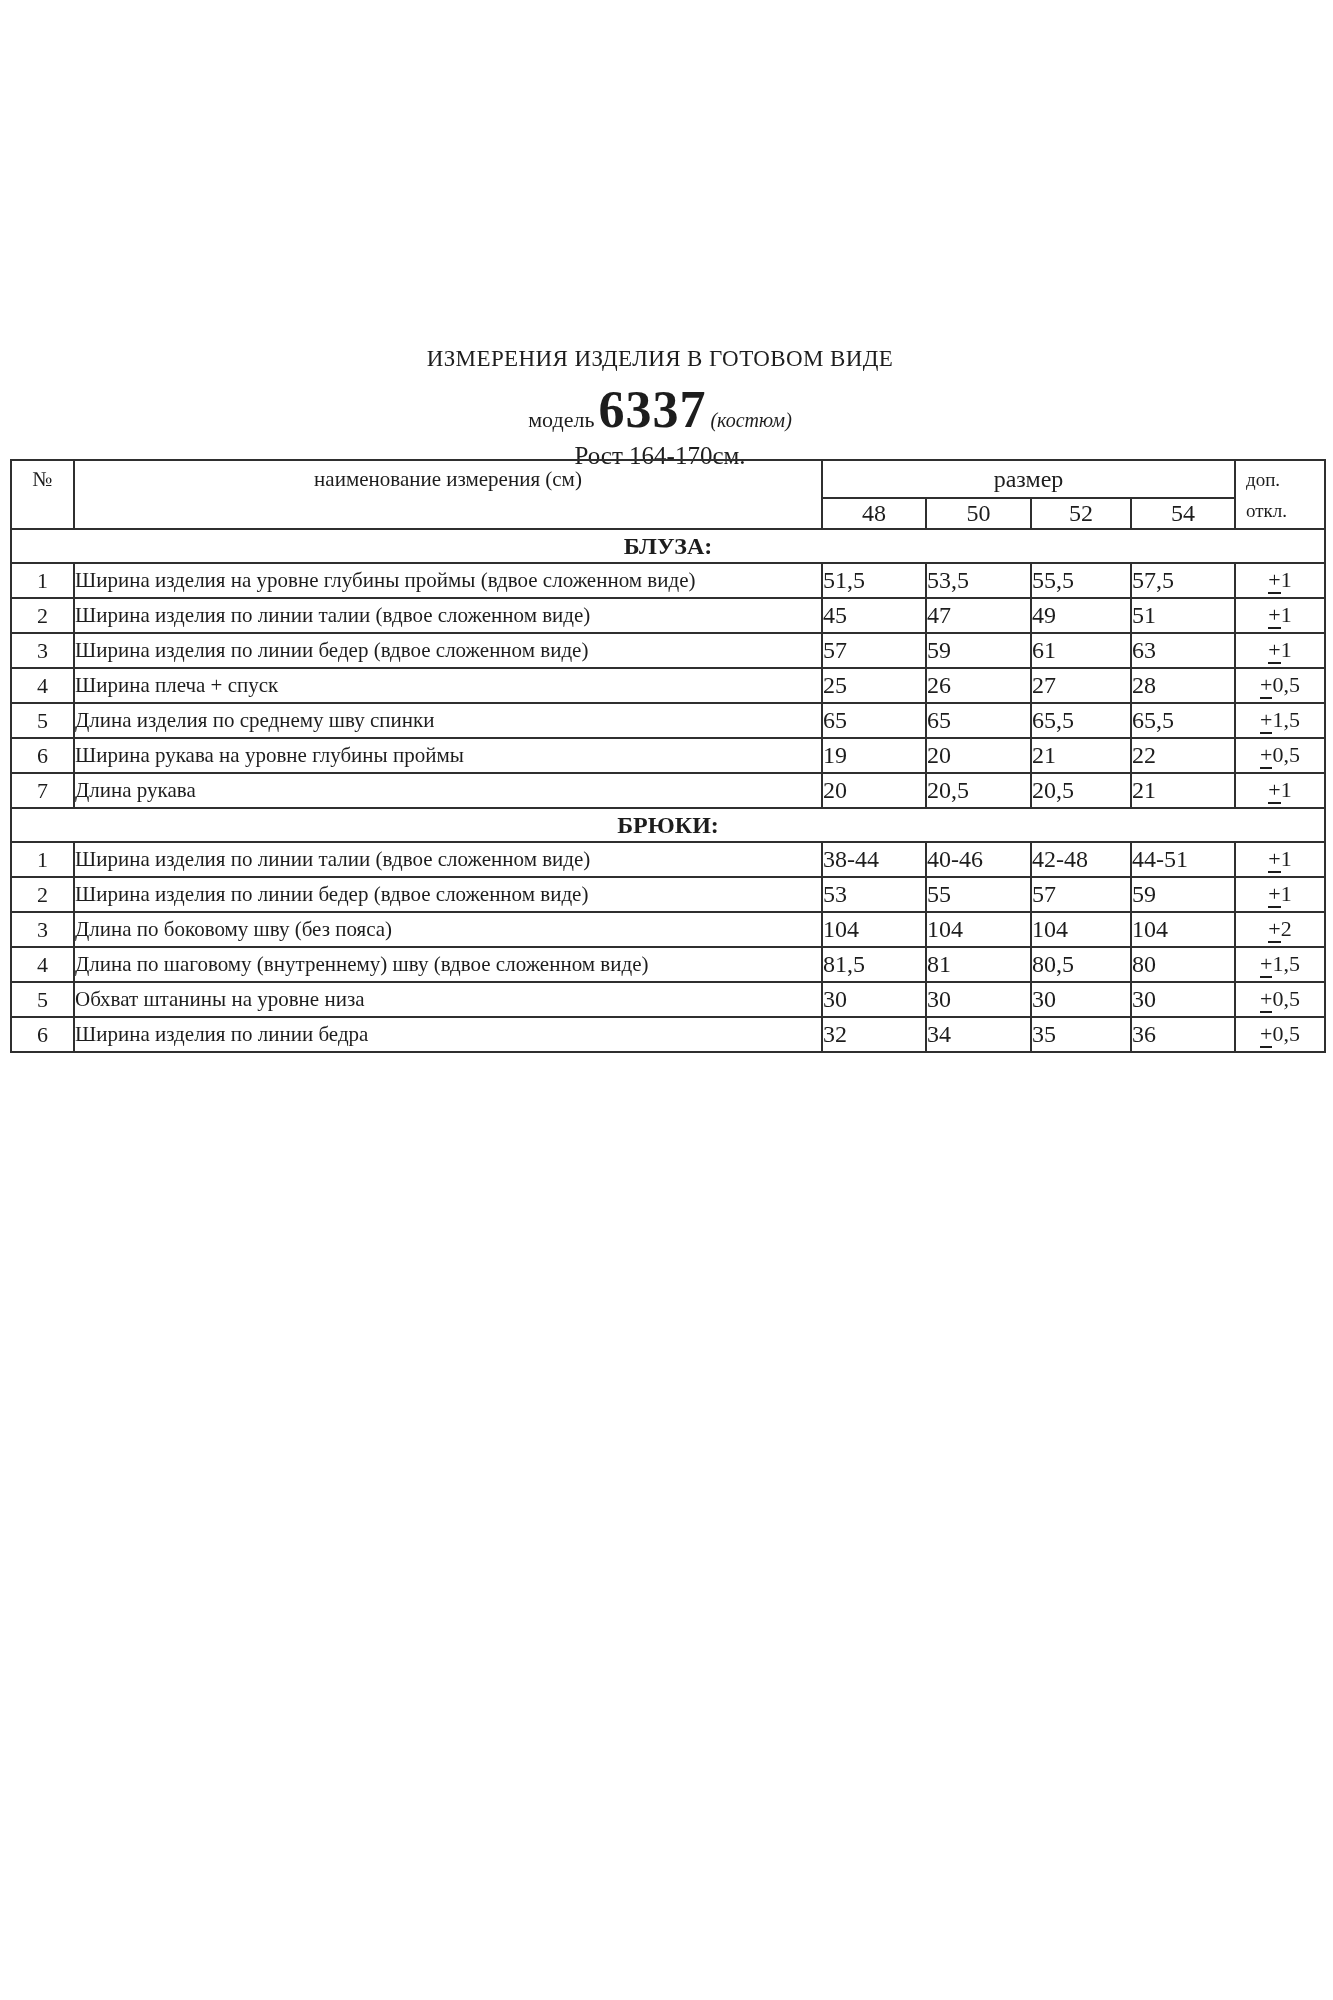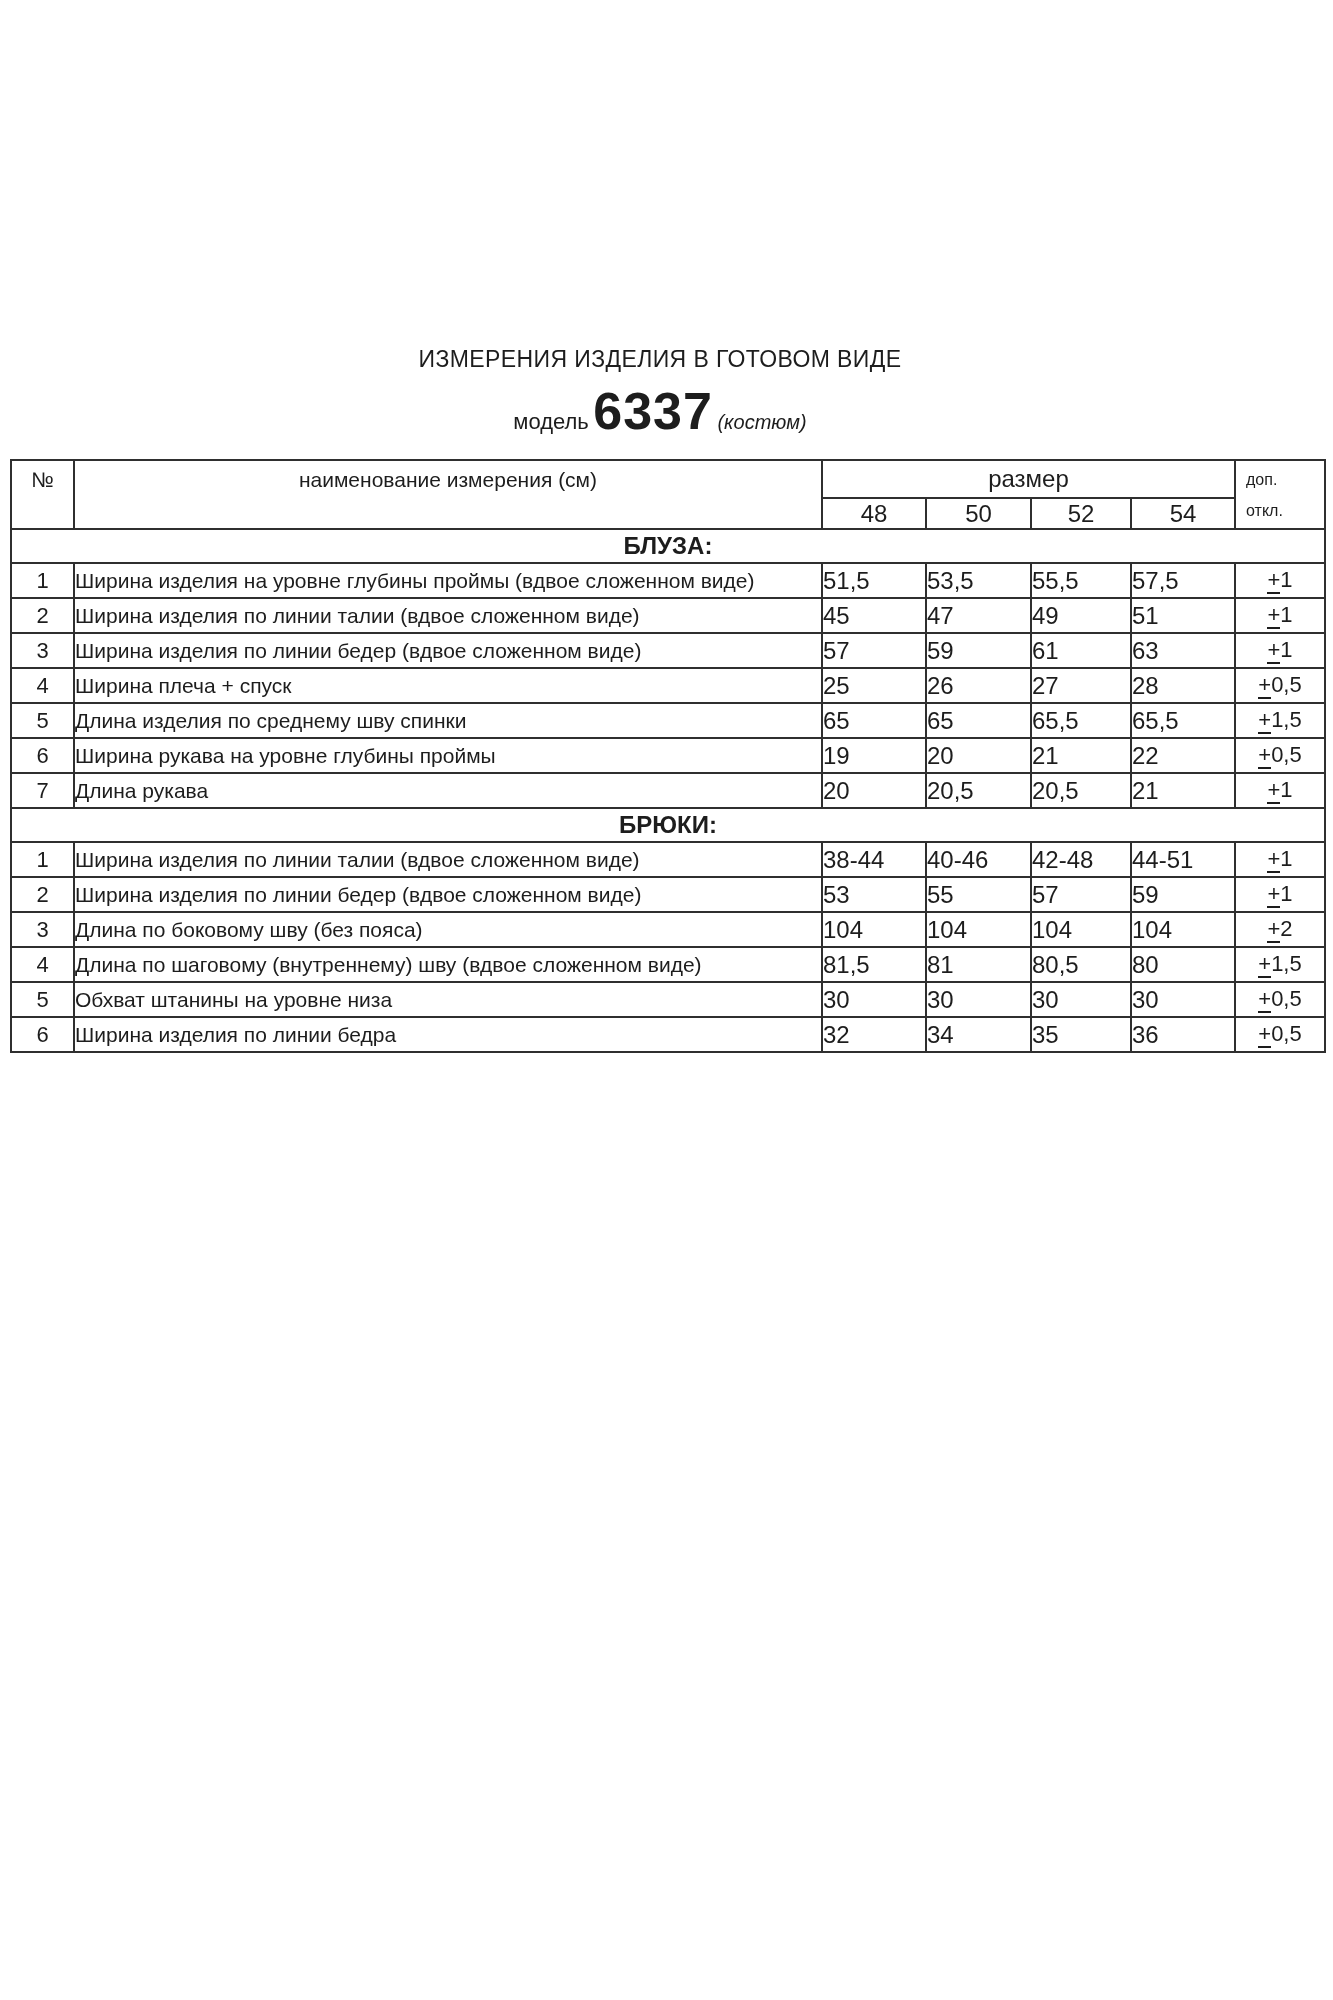--- a/index.html
+++ b/index.html
@@ -2,21 +2,21 @@
 <html lang="ru"><head>
 <meta charset="utf-8">
 <style>
   html, body { margin: 0; padding: 0; }
   body {
     width: 1333px; height: 2000px;
     background: #ffffff;
     font-family: "Liberation Sans", sans-serif;
     color: #1d1d1d;
   }
-  .sheet { position: relative; width: 1333px; height: 1632px; overflow: hidden; }
+  .sheet { position: relative; width: 1333px; height: 1632px; overflow: hidden; font-family: Liberation Serif, serif; }
 
   .heading { position: absolute; top: 346px; left: 0; width: 1320px; text-align: center; }
   .doc-title { font-size: 23px; letter-spacing: 0.4px; margin: 0 0 8px 0; font-weight: normal; }
   .model-line { margin: 0 0 3px 0; white-space: nowrap; }
   .model-label { font-size: 22px; }
   .model-number { font-size: 52px; font-weight: bold; letter-spacing: 1px; }
   .model-suffix { font-size: 20px; font-style: italic; }
   .rost-line { font-size: 25px; margin: 0; }
 
   table.meas {
@@ -35,21 +35,21 @@
 
   tr.hrow1 { height: 37px; }
   tr.hrow2 { height: 30px; }
   tr.section-row { height: 34px; }
   tr.data-row { height: 35px; }
 
   .th-num { vertical-align: top; text-align: center; font-size: 21px; line-height: 37px; }
   .th-name { vertical-align: top; font-size: 21px; line-height: 37px; }
   .th-size-group { text-align: center; font-size: 24px; border-radius: 9px; }
   .th-size { text-align: center; font-size: 24px; font-weight: bold; }
-  .th-tol { vertical-align: top; text-align: left; font-size: 16px; }
+  .th-tol { vertical-align: top; text-align: left; font-size: 19px; }
   .th-tol .tol-line1 { height: 37px; line-height: 37px; padding-left: 10px; }
   .th-tol .tol-line2 { height: 30px; line-height: 26px; padding-left: 10px; }
 
   .section-cell { font-size: 24px; font-weight: bold; padding-left: 20px; text-align: center; }
 
   .c-num  { text-align: center; font-size: 22px; }
   .c-name { text-align: left; padding-left: 12px; font-size: 21px; }
   .c-val  { font-size: 24px; }
   .c-tol  { text-align: center; font-size: 22px; }
   .tol-sign {
@@ -64,20 +64,21 @@
 
 <div class="sheet">
 
   <div class="heading">
     <div class="doc-title">ИЗМЕРЕНИЯ ИЗДЕЛИЯ В ГОТОВОМ ВИДЕ</div>
     <div class="model-line">
       <span class="model-label">модель</span>
       <span class="model-number">6337</span>
       <span class="model-suffix">(костюм)</span>
     </div>
+    <div class="rost-line">Рост 164-170см.</div>
   </div>
 
   <table class="meas">
     <colgroup>
       <col style="width:63px">
         <col style="width:748px">
         <col style="width:104px">
       <col style="width:105px">
         <col style="width:100px">
         <col style="width:104px">

